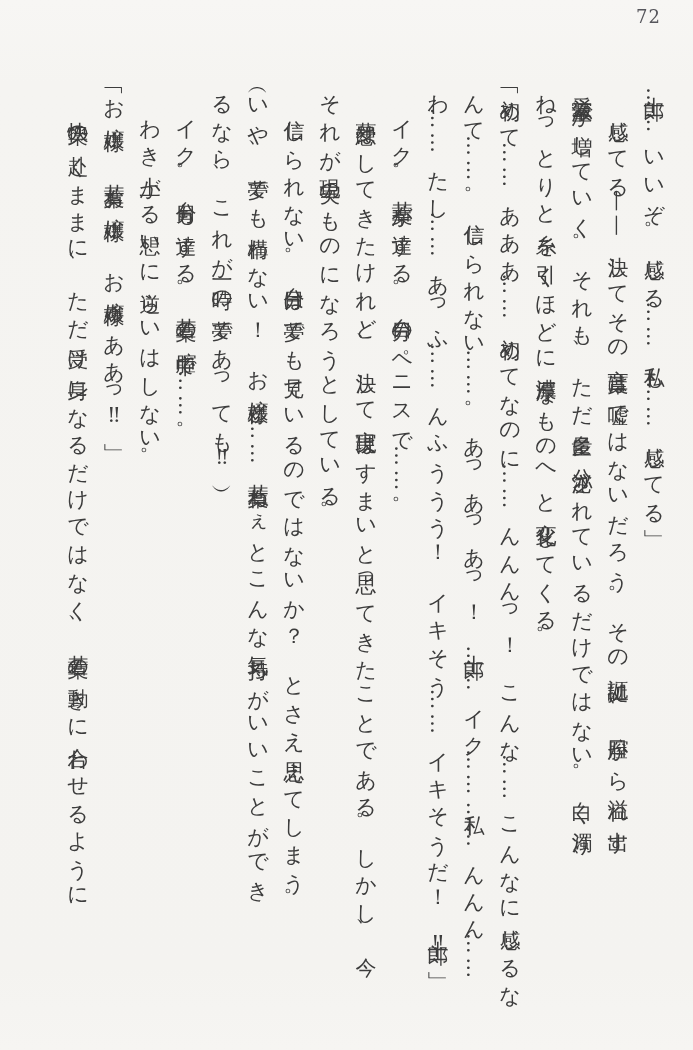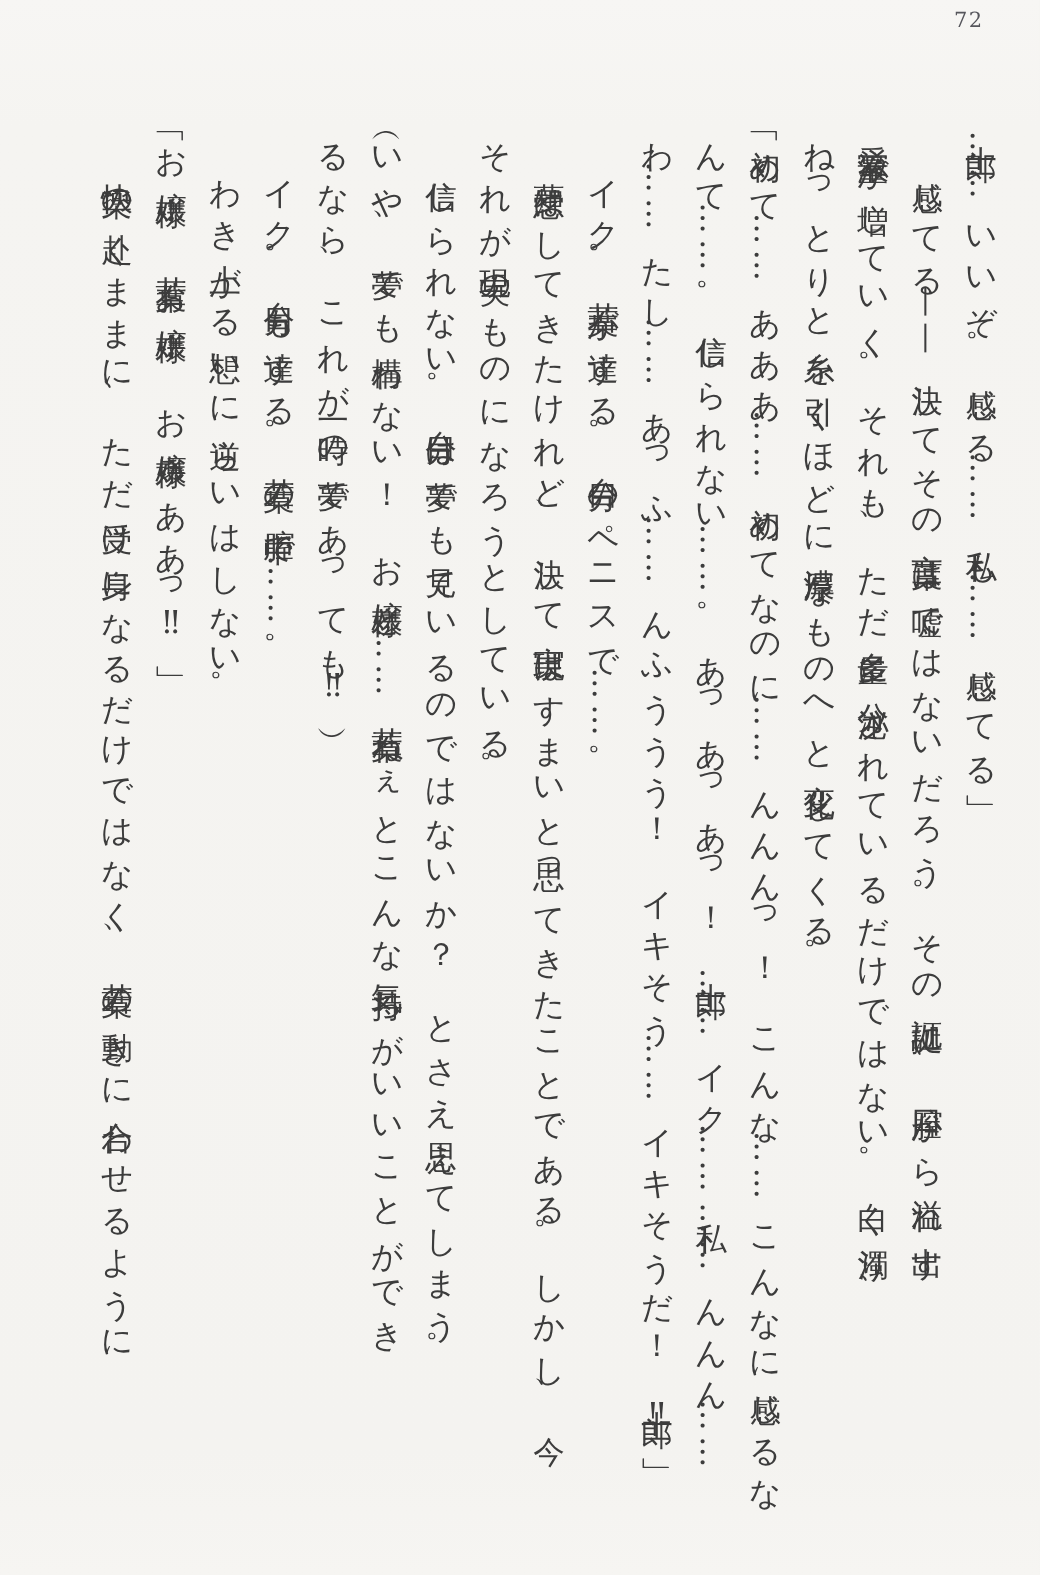--- a/index.html
+++ b/index.html
@@ -18,21 +18,21 @@
     position: absolute;
     inset: 0;
     background: linear-gradient(180deg, #f7f6f4 0%, #f5f4f1 8%, #f4f3f0 92%, #f6f5f2 100%);
   }
   .page-number {
     position: absolute;
     top: 6px;
     left: 636px;
     width: 40px;
     text-align: left;
-    font-size: 14px;
+    font-size: 18px;
     letter-spacing: 1px;
     color: #56565c;
   }
   .text-block {
     position: absolute;
     top: 80px;
     right: 21px;
     width: 614px;
     height: 934px;
     writing-mode: vertical-rl;

